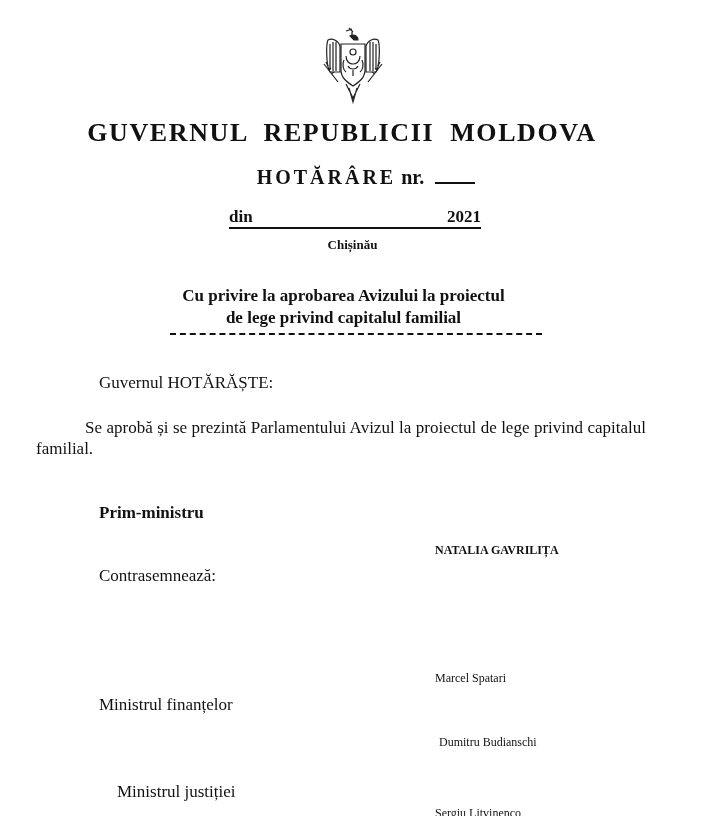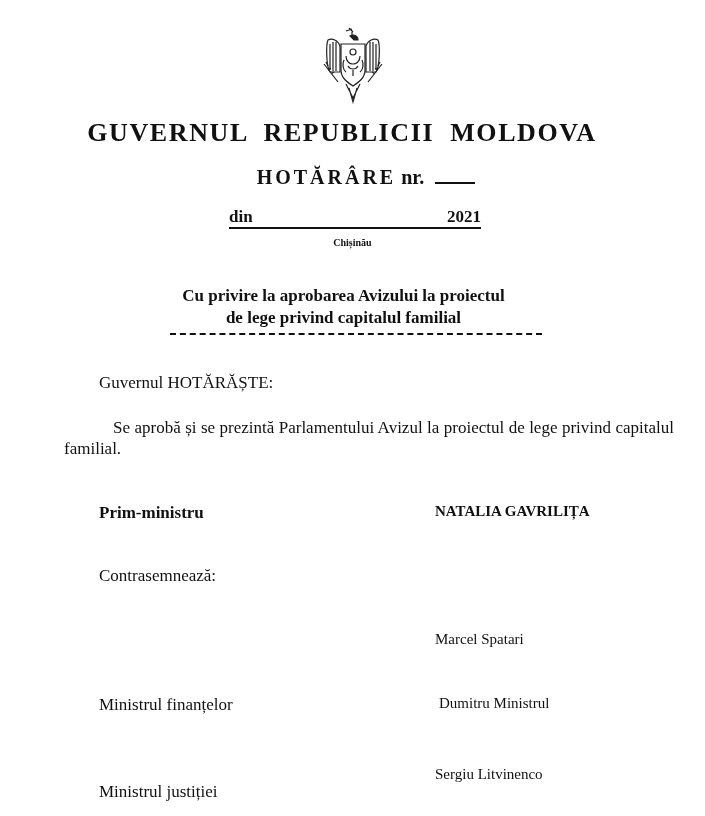--- a/index.html
+++ b/index.html
@@ -21,44 +21,44 @@
     .nr-label { letter-spacing: 0; }
     .nr-blank { display: inline-block; width: 40px; border-bottom: 2px solid #111; margin-left: 6px; height: 16px; vertical-align: baseline; }
     .date-line {
       left: 229px; width: 252px; top: 207px; height: 20px;
       border-bottom: 2px solid #111; font-weight: bold; font-size: 17px;
     }
     .date-line .din { position: absolute; left: 0; top: 0; }
     .date-line .year { position: absolute; right: 0; top: 0; }
     .city {
       left: 0; width: 705px; top: 237px; text-align: center;
-      font-weight: bold; font-size: 10px;
+      font-weight: bold; font-size: 13px;
     }
     .subject {
       left: 0; width: 687px; top: 285px; text-align: center;
       font-weight: bold; font-size: 17px; line-height: 22px;
     }
     .dashes {
       left: 170px; top: 333px; width: 372px; height: 0;
       border-top: 2px dashed #111;
     }
     .body-text { font-size: 17px; line-height: 21px; }
     .p1 { left: 99px; top: 372px; }
-    .p2 { left: 64px; top: 417px; width: 610px; text-align: justify; text-indent: 49px; }
+    .p2 { left: 36px; top: 417px; width: 610px; text-align: justify; text-indent: 49px; }
     .sig-left { left: 99px; font-size: 17px; }
-    .sig-right { font-size: 15px; }
+    .sig-right { font-size: 12px; margin-top: 40px; }
     .bold { font-weight: bold; }
     .pm-role { top: 503px; }
     .pm-name { left: 435px; top: 503px; }
     .contra { top: 566px; }
     .m1-role { top: 610px; line-height: 21px; }
     .m1-name { left: 435px; top: 631px; }
     .m2-role { top: 695px; }
     .m2-name { left: 439px; top: 695px; }
-    .m3-role { top: 782px; }
+    .m3-role { top: 782px; margin-left: 18px; }
     .m3-name { left: 435px; top: 766px; }
   </style>
 </head>
 <body>
 
 <div class="abs emblem">
   <svg width="62" height="78" viewBox="0 0 62 78" fill="none" stroke="#222" stroke-width="1.2">
 
     <path d="M27 2 L31 6 M24 5 L30 3 M30 6 L30 12"></path>
     <path d="M28 10 C32 8 36 10 36 14 L32 14 Z" fill="#222"></path>
@@ -109,16 +109,16 @@
 <div class="abs sig-left bold pm-role">Prim-ministru</div>
 <div class="abs sig-right bold pm-name">NATALIA GAVRILIȚA</div>
 
 <div class="abs sig-left contra">Contrasemnează:</div>
 
 <div class="abs sig-left m1-role">
 </div>
 <div class="abs sig-right m1-name">Marcel Spatari</div>
 
 <div class="abs sig-left m2-role">Ministrul finanțelor</div>
-<div class="abs sig-right m2-name">Dumitru Ministrul</div>
+<div class="abs sig-right m2-name">Dumitru Budianschi</div>
 
 <div class="abs sig-left m3-role">Ministrul justiției</div>
 <div class="abs sig-right m3-name">Sergiu Litvinenco</div>
 
 </body></html>

